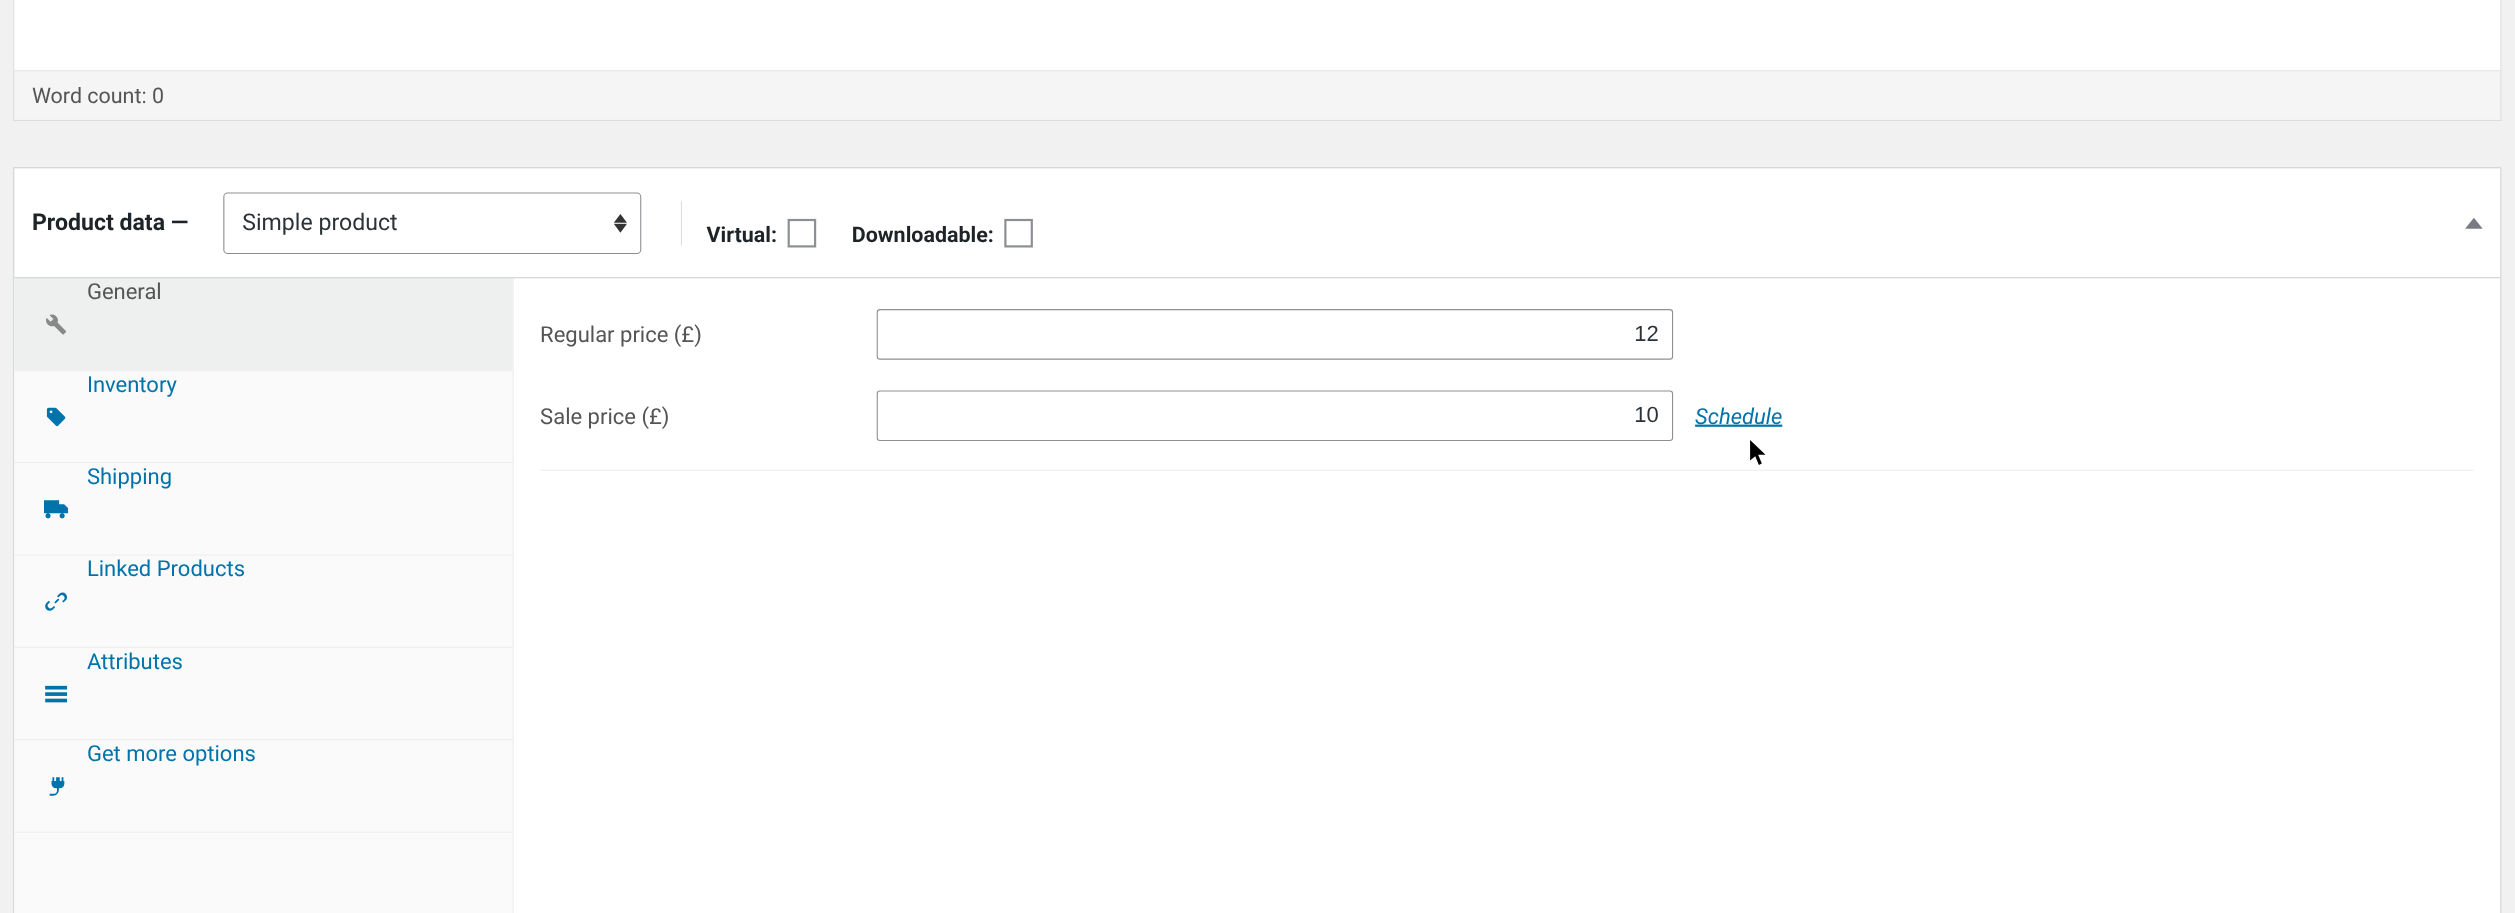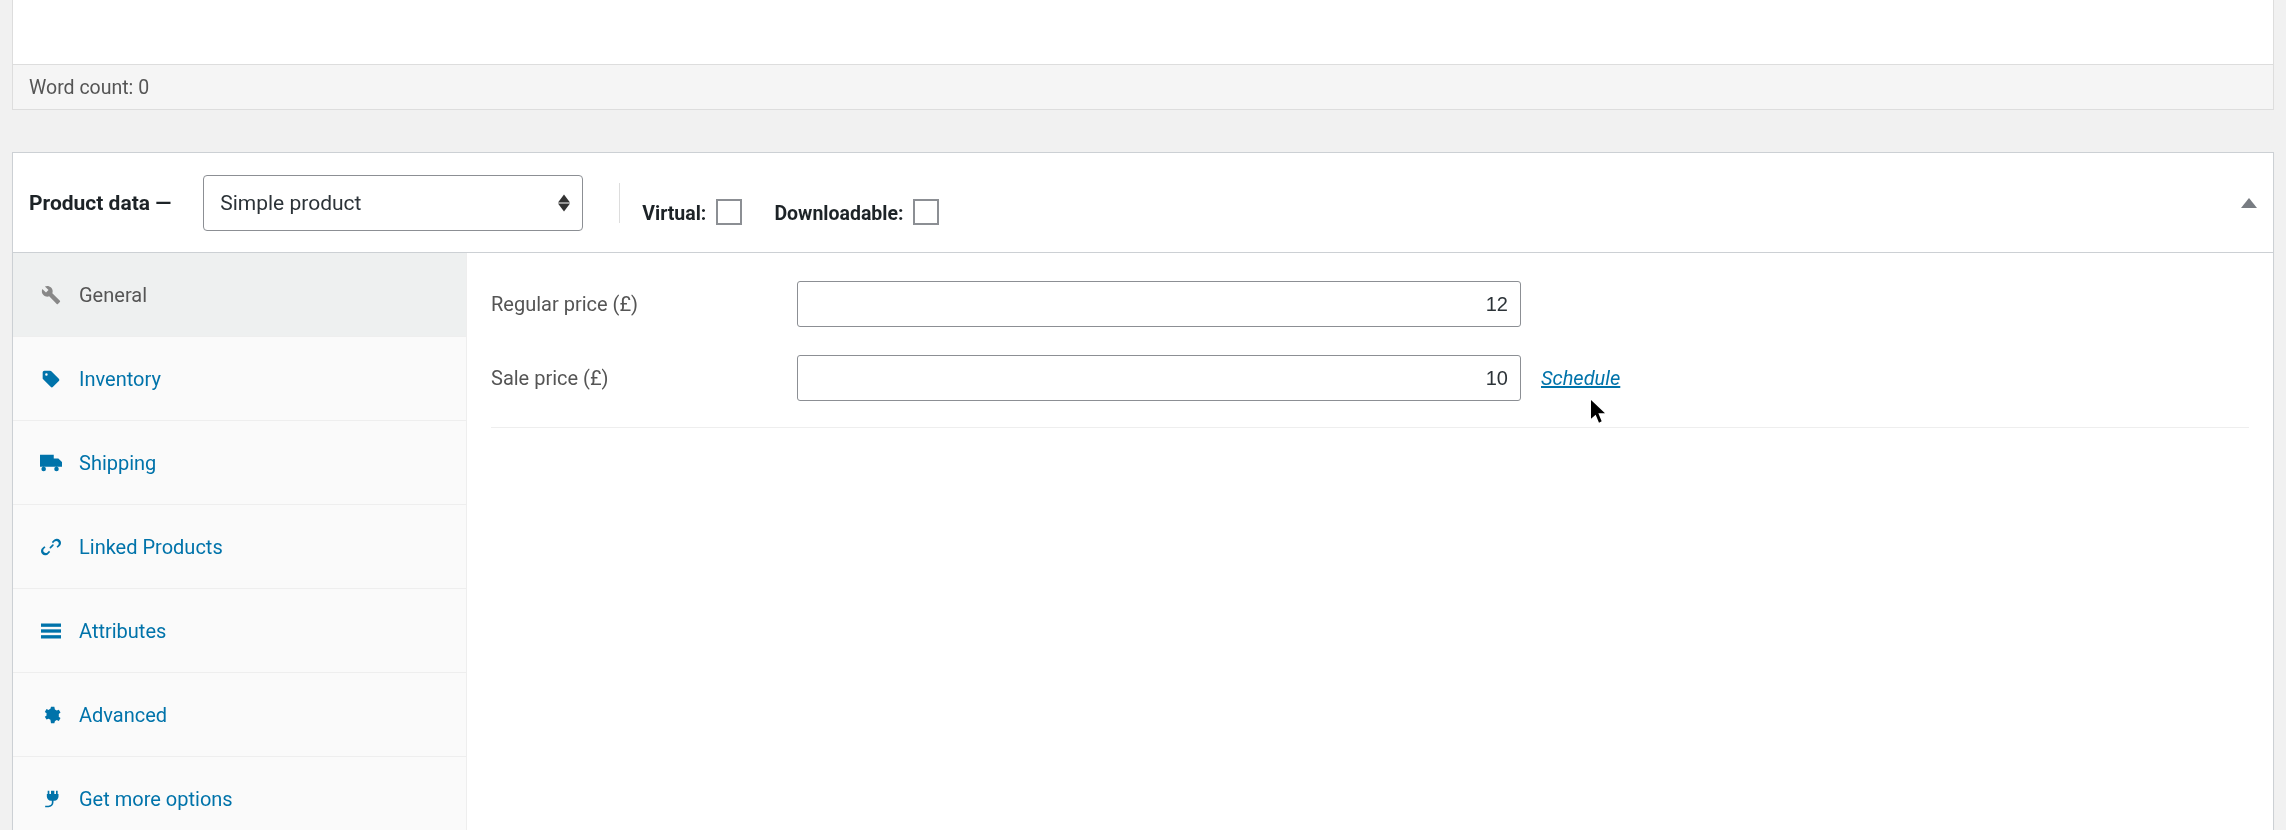--- a/index.html
+++ b/index.html
@@ -133,21 +133,20 @@
     display: flex;
     min-height: 578px;
   }
   .tabs {
     width: 454px;
     background: #fafafa;
     border-right: 1px solid #eee;
   }
   .tab {
     display: flex;
-    align-items: center;
     height: 84px;
     padding: 0 26px;
     border-bottom: 1px solid #eee;
     color: #0073aa;
     cursor: pointer;
     gap: 16px;
     font-size: 20px;
   }
   .tab.active {
     background: #eef0f0;
@@ -288,28 +287,20 @@
           <span class="icon">
             <svg width="20" height="18" viewBox="0 0 24 18">
                 <rect x="0" y="0" width="24" height="4"></rect>
                 <rect x="0" y="7" width="24" height="4"></rect>
                 <rect x="0" y="14" width="24" height="4"></rect>
               </svg>
           </span>
           <span class="tab-label">Attributes</span>
         </div>
 
-        <div class="tab">
-          <span class="icon">
-            <svg width="20" height="20" viewBox="0 0 24 24">
-                <path d="M12 8a4 4 0 100 8 4 4 0 000-8zm9.4 4a7.5 7.5 0 00-.1-1.3l2.1-1.6-2-3.5-2.5 1a7.6 7.6 0 00-2.2-1.3L16 2h-4l-.7 2.6a7.6 7.6 0 00-2.2 1.3l-2.5-1-2 3.5 2.1 1.6a7.6 7.6 0 000 2.6L4.6 14l2 3.5 2.5-1a7.6 7.6 0 002.2 1.3L12 22h4l.7-2.6a7.6 7.6 0 002.2-1.3l2.5 1 2-3.5-2.1-1.6c.1-.4.1-.9.1-1.3z"></path>
-              </svg>
-          </span>
-          <span class="tab-label">Advanced</span>
-        </div>
 
         <div class="tab">
           <span class="icon">
             <svg width="20" height="20" viewBox="0 0 24 24">
                 <path d="M16 2v4h2V2h2v4h1v3a5 5 0 01-5 5h-1v2a6 6 0 01-6 6H5v-2h4a4 4 0 004-4v-2h-1a5 5 0 01-5-5V6h1V2h2v4h2V2z"></path>
               </svg>
           </span>
           <span class="tab-label">Get more options</span>
         </div>
 

